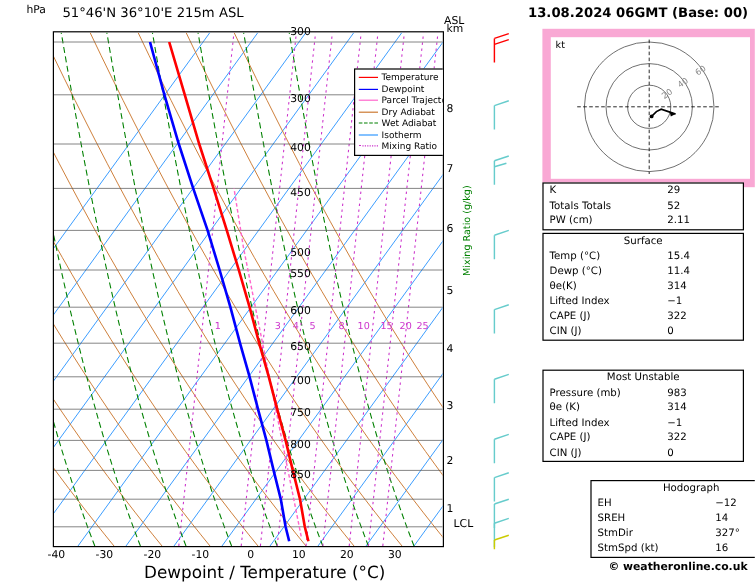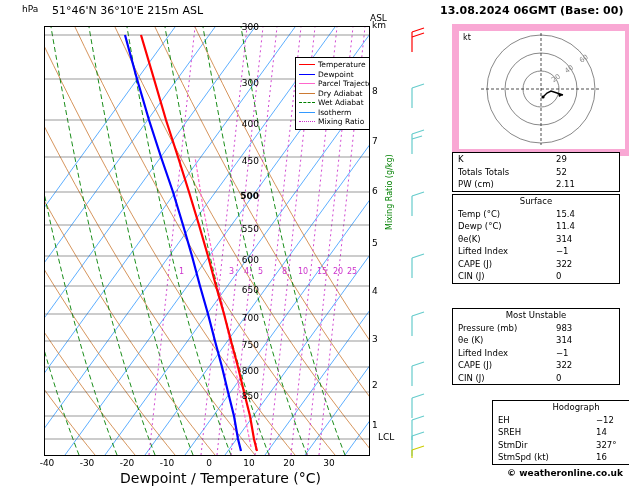--- a/index.html
+++ b/index.html
@@ -197,21 +197,21 @@
         <span class="sw" style="border-top-color:#cc33cc;border-top-style:dotted"></span>
         <span>Mixing Ratio</span>
       </div>
     </div>
   </div>
 
   <div class="ylab" style="top:22px;">300</div>
   <div class="ylab" style="top:78px;">300</div>
   <div class="ylab" style="top:119px;">400</div>
   <div class="ylab" style="top:156px;">450</div>
-  <div class="ylab" style="top:191px;font-weight:bold;">500</div>
+  <div class="ylab" style="top:206px;">500</div>
   <div class="ylab" style="top:224px;">550</div>
   <div class="ylab" style="top:255px;">600</div>
   <div class="ylab" style="top:285px;">650</div>
   <div class="ylab" style="top:313px;">700</div>
   <div class="ylab" style="top:340px;">750</div>
   <div class="ylab" style="top:366px;">800</div>
   <div class="ylab" style="top:391px;">850</div>
 
   <div class="xlab" style="left:34px;">-40</div>
   <div class="xlab" style="left:74px;">-30</div>

